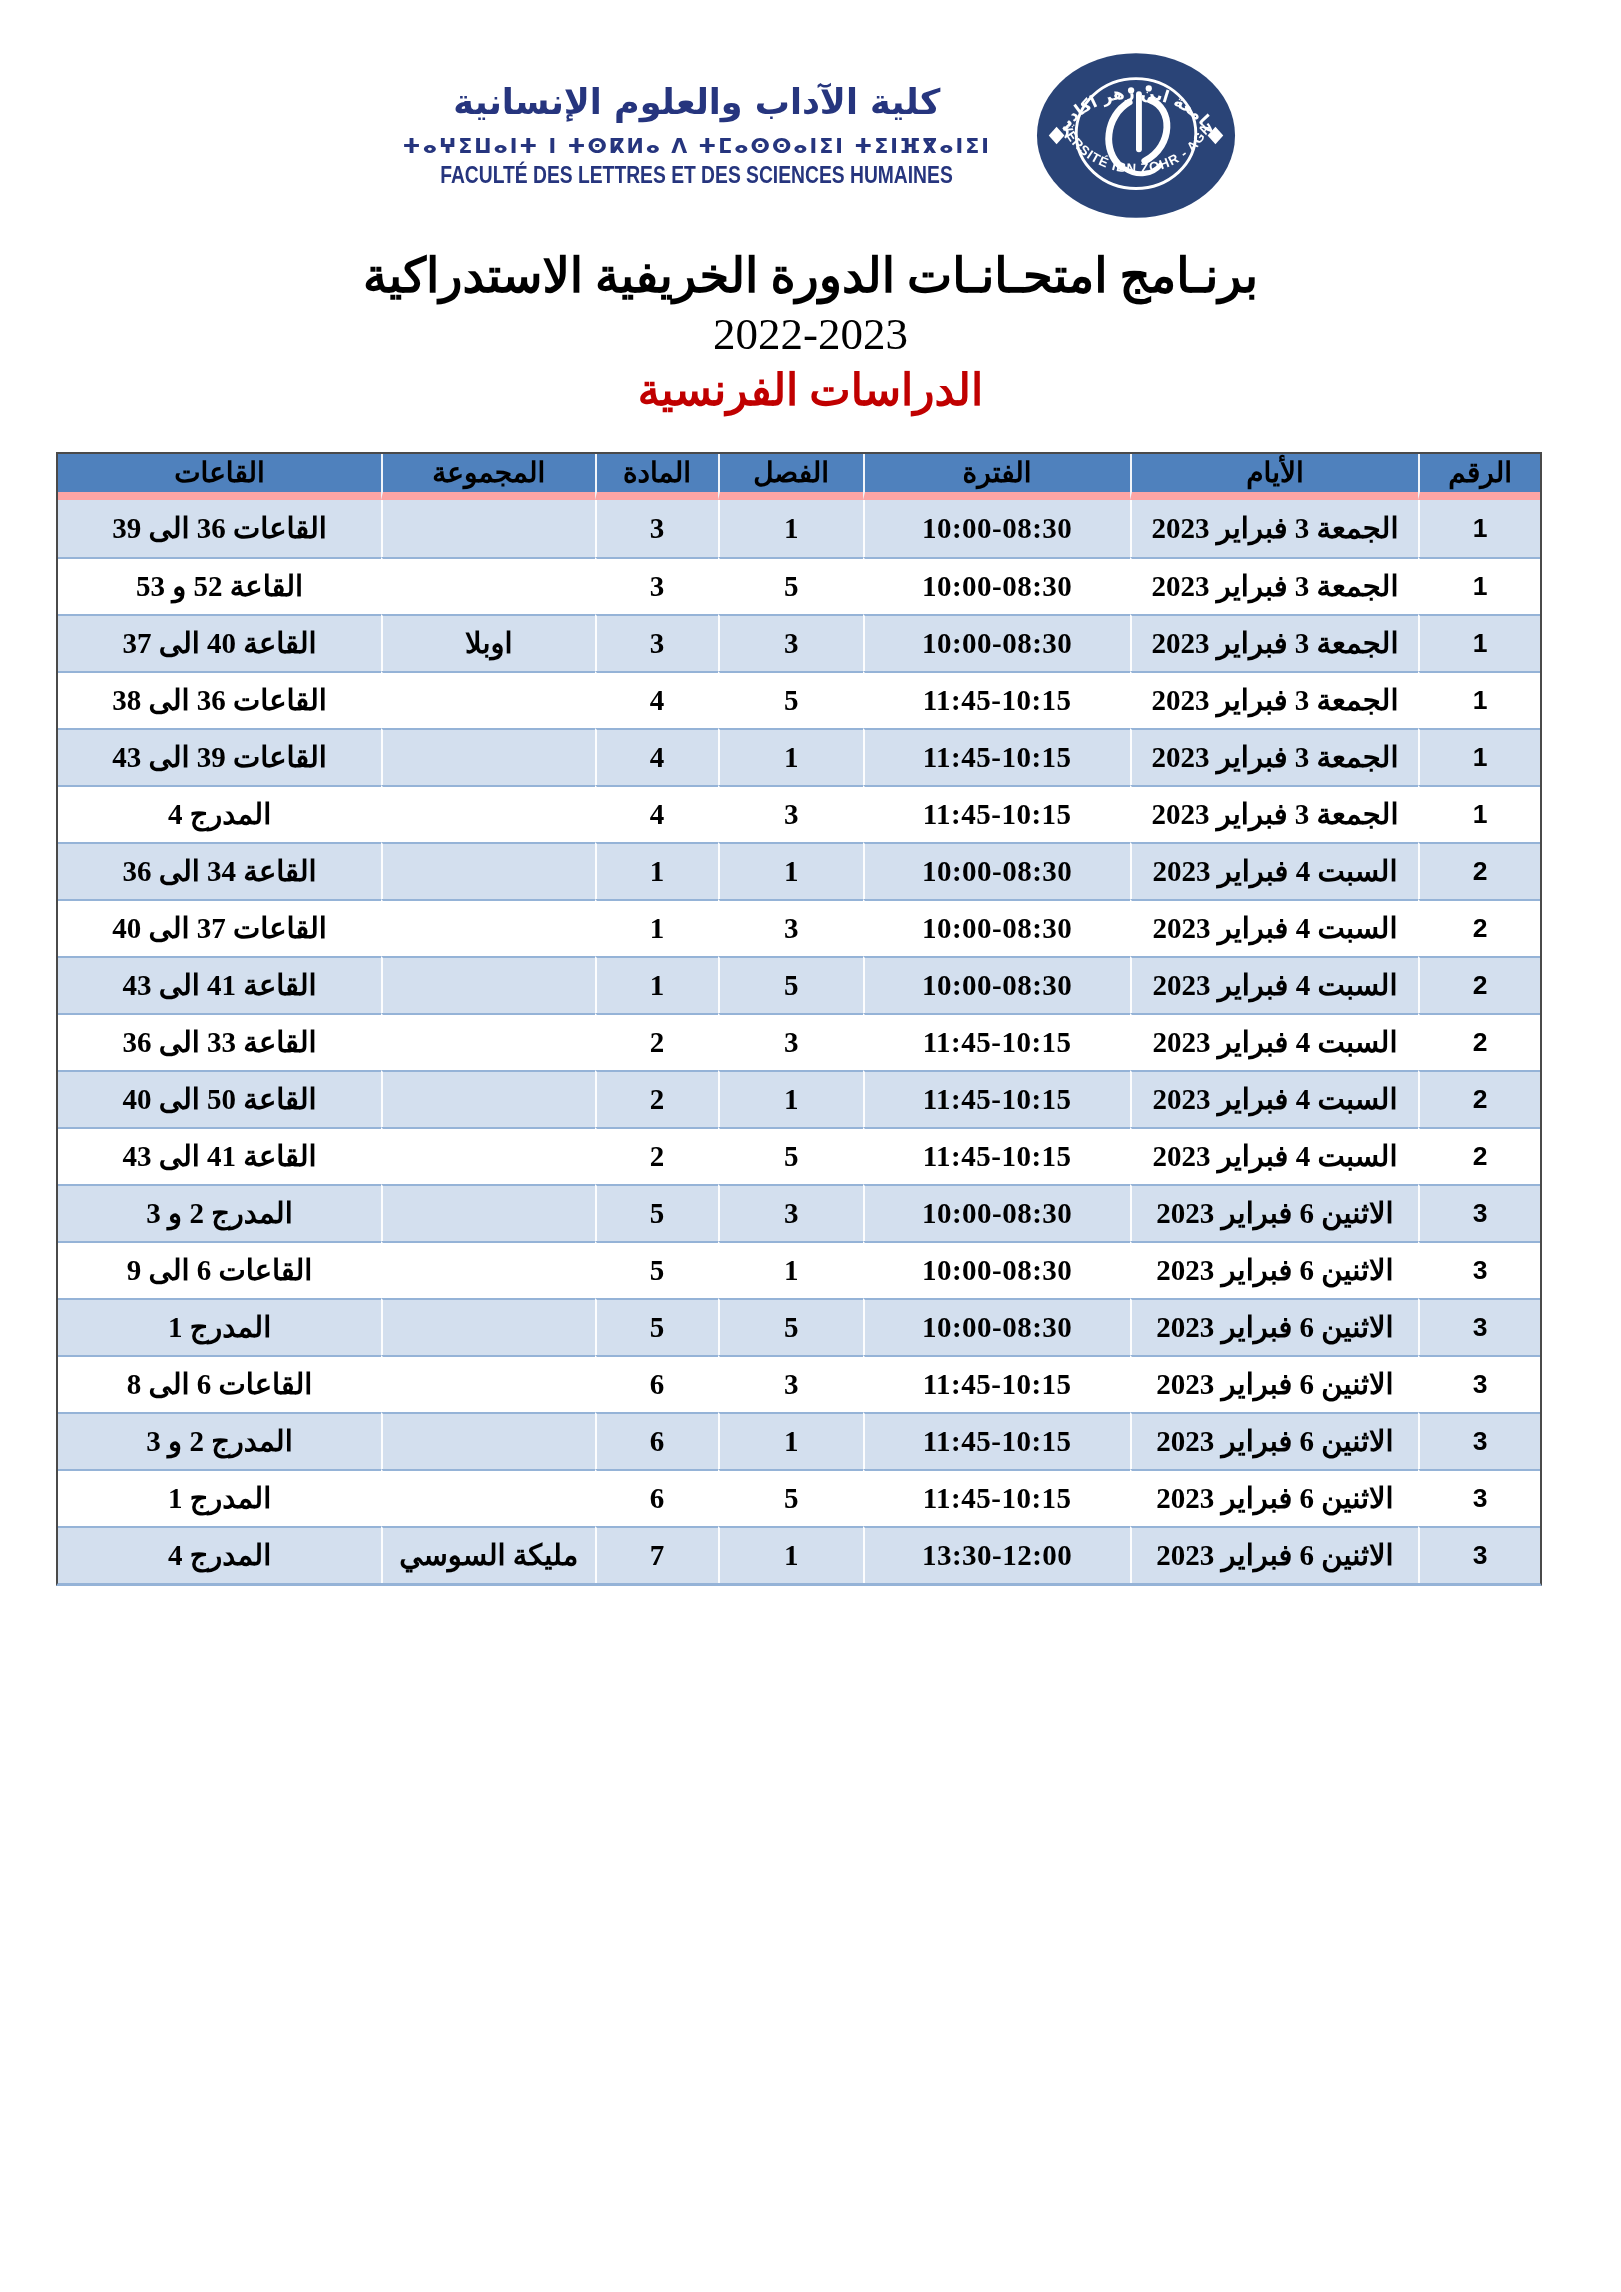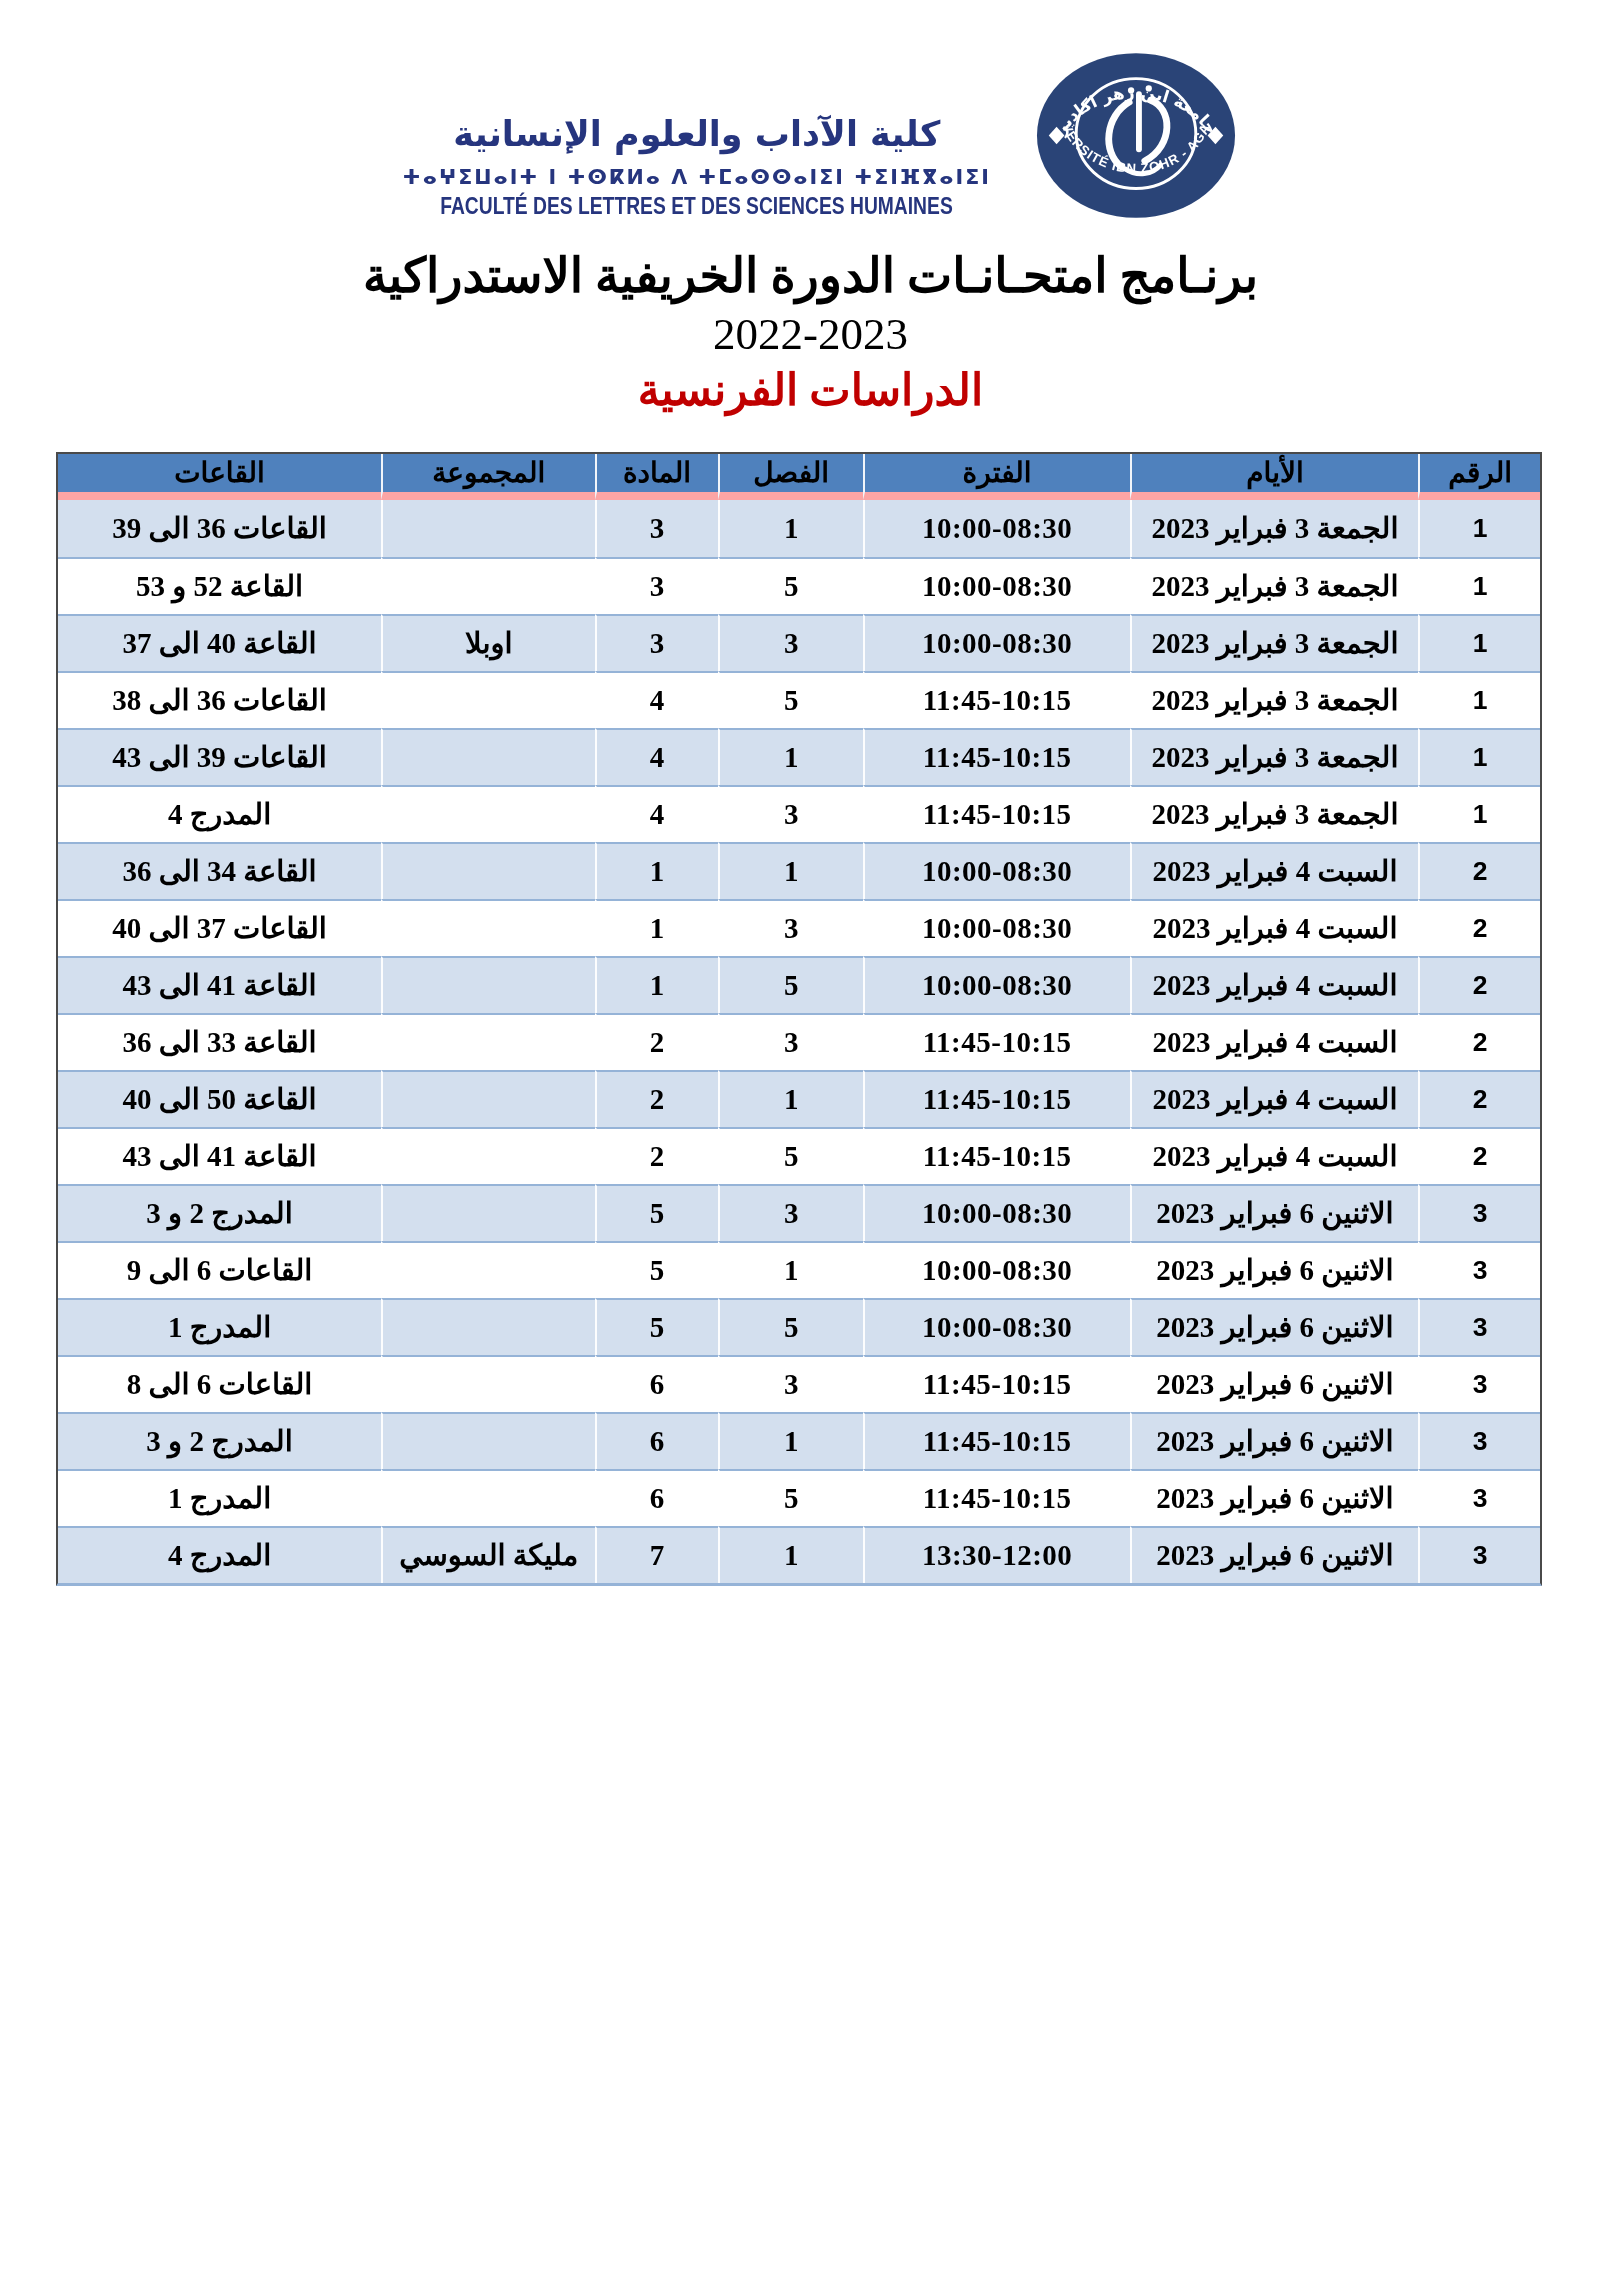--- a/index.html
+++ b/index.html
@@ -8,21 +8,21 @@
     position:relative;
     width:1621px; height:2293px;
     margin:0 auto;
     background:#ffffff;
     font-family:"Liberation Serif","DejaVu Serif",serif;
     overflow:hidden;
   }
 
   
   .doc-header {
-    display:flex; justify-content:center; align-items:flex-end;
+    display:flex; justify-content:center; align-items:center;
     gap:25.5px; padding-top:51px;
   }
   .faculty-block { text-align:center; color:#26357E; }
   .faculty-ar {
     font-family:"DejaVu Sans","Liberation Sans",sans-serif;
     font-size:35px; font-weight:bold; line-height:1.15;
   }
   .faculty-tifinagh {
     font-family:"DejaVu Sans",sans-serif;
     font-size:20.6px; font-weight:bold; letter-spacing:2px;

